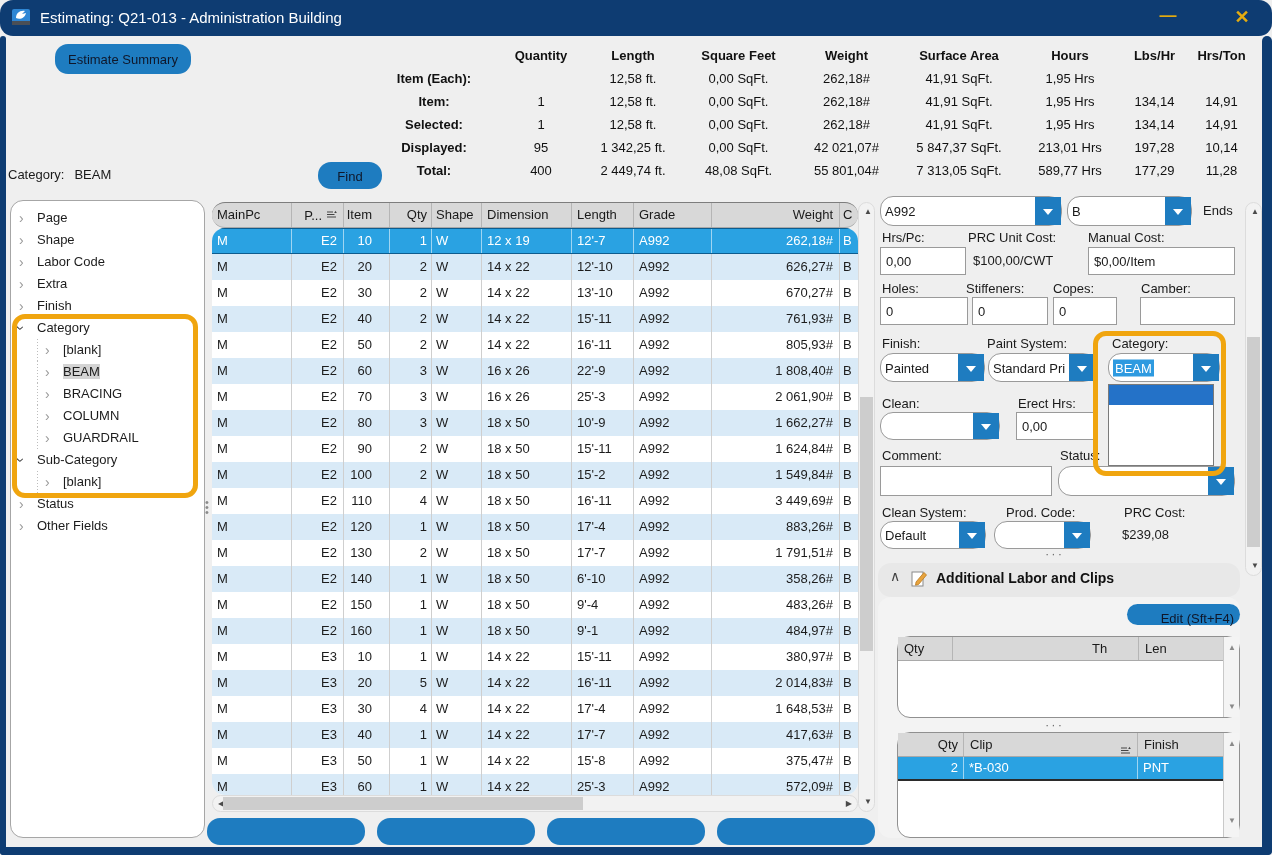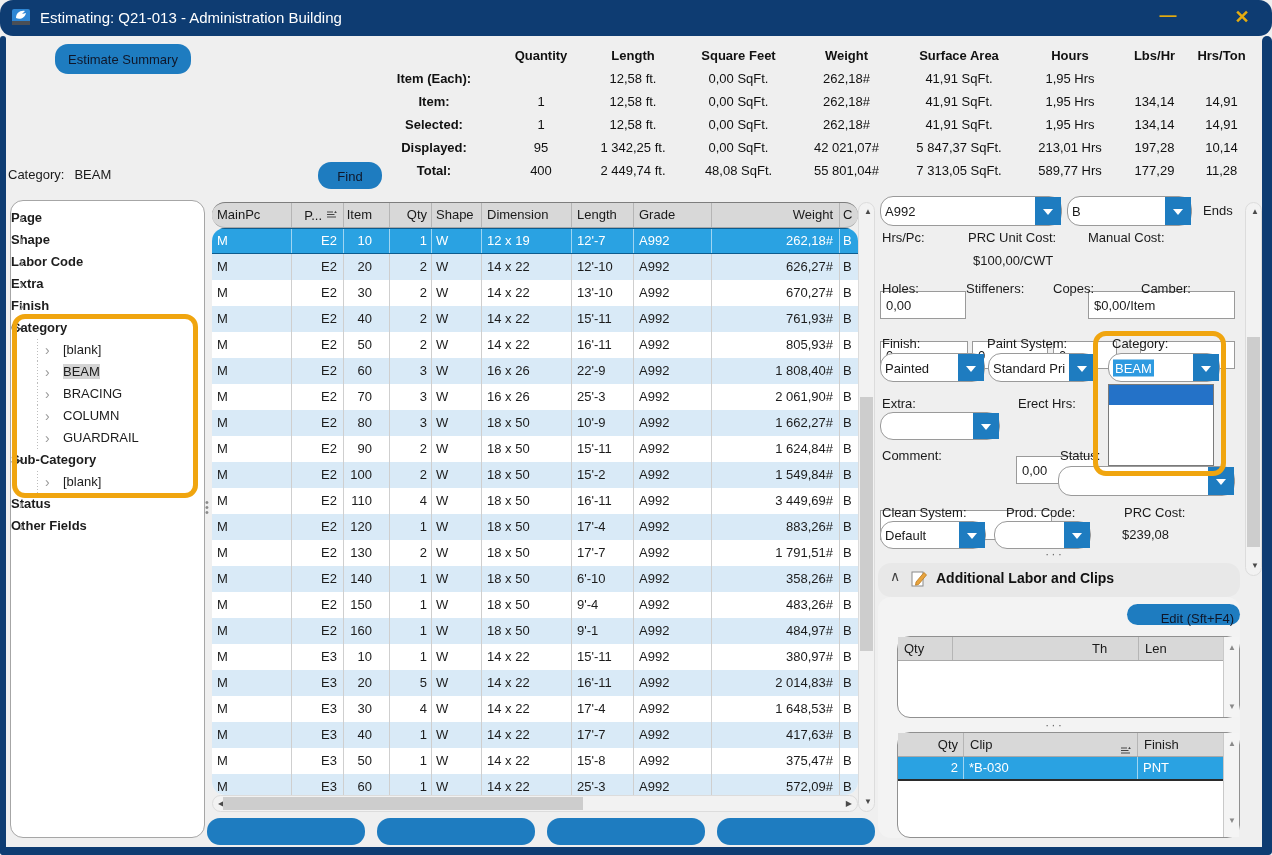--- a/index.html
+++ b/index.html
@@ -21,21 +21,21 @@
   #find-btn{left:318px;top:162px;width:64px;height:27px;line-height:27px;}
   #cat-filter{left:8px;top:167px;font-size:13px;color:#1a1a1a;}
   #cat-filter .val{margin-left:10px;}
   #summary{left:372px;top:44px;width:884px;font-size:13px;color:#111;}
   .sgrid{display:grid;grid-template-columns:126px 88px 96px 115px 101px 124px 98px 71px 63px;height:23px;line-height:23px;}
   .scell{text-align:center;padding-right:2px;white-space:nowrap;overflow:hidden;}
   .shead .scell{font-weight:bold;}
   .slabel{font-weight:bold;}
   
   #tree{left:10px;top:200px;width:195px;height:638px;background:#fff;border:1px solid #a6a6a6;overflow:hidden;padding-top:6px;}
-  .titem{position:relative;height:22px;line-height:22px;font-size:13px;font-weight:bold;color:#1c1c1c;white-space:nowrap;}
+  .titem{position:relative;height:22px;line-height:22px;font-size:13px;font-weight:normal;color:#1c1c1c;padding-left:26px;white-space:nowrap;}
   .titem .chev{position:absolute;left:8px;top:0;width:14px;color:#9a9a9a;font-size:14px;}
   .titem .chev::before{content:"›";display:inline-block;}
   .titem.expanded .chev{color:#3a3a3a;}
   .titem.expanded .chev::before{transform:rotate(90deg);}
   .titem.child{font-weight:normal;padding-left:52px;}
   .titem.child .chev{left:34px;}
   .titem.child::before{content:"";position:absolute;left:26px;top:0;bottom:0;width:1px;
     background:repeating-linear-gradient(to bottom,#bdbdbd 0 1px,transparent 1px 3px);}
   .titem.selected .tlabel{background:#d4d4d4;}
   #tree-splitter{left:204px;top:500px;width:6px;height:40px;color:#8a8a8a;font-size:11px;line-height:5px;text-align:center;}
@@ -71,21 +71,21 @@
   #vscroll .thumb{left:1px;right:1px;top:194px;height:254px;}
   #hscroll{left:212px;top:795px;width:646px;height:17px;}
   #hscroll .thumb{top:1px;bottom:1px;left:10px;width:360px;}
   #pscroll{left:1245px;top:202px;width:17px;height:374px;}
   #pscroll .thumb{left:1px;right:1px;top:134px;height:210px;}
   
   .fbtn{top:818px;width:158px;height:27px;line-height:27px;}
   
   .plabel{position:absolute;font-size:13px;color:#1a1a1a;white-space:nowrap;}
   .ptext{position:absolute;font-size:13px;color:#1a1a1a;white-space:nowrap;}
-  .tbox{position:absolute;background:#fff;border:1px solid #9a9a9a;font-size:13px;padding:2px 5px;color:#1a1a1a;margin-top:44px;}
+  .tbox{position:absolute;background:#fff;border:1px solid #9a9a9a;font-size:13px;padding:2px 5px;color:#1a1a1a;}
   .combo{position:absolute;background:#fff;border:1px solid #9a9a9a;}
   .combo .ct{position:absolute;left:4px;right:28px;top:50%;transform:translateY(-50%);font-size:13px;white-space:nowrap;overflow:hidden;color:#1a1a1a;}
   .combo .cb{position:absolute;right:0;top:0;bottom:0;width:26px;background:#1e7cc0;}
   .combo .cb::after{content:"";position:absolute;left:50%;top:50%;margin:-2px 0 0 -5px;border:5px solid transparent;border-top:6px solid #fff;}
   .combo.selhl .ct{background:#2e9ae0;color:#fff;padding:1px 2px;right:auto;}
   #cmb-grade{left:880px;top:196px;width:182px;height:30px;}
   #cmb-end{left:1067px;top:196px;width:125px;height:30px;}
   #lbl-ends{left:1203px;top:203px;}
   #lbl-hrspc{left:882px;top:230px;}#lbl-prcunit{left:968px;top:230px;}#lbl-manual{left:1088px;top:230px;}
   #in-hrspc{left:880px;top:247px;width:86px;height:28px;}
@@ -643,21 +643,21 @@
     <span class="cb"></span>
   </div>
   <div id="cat-list">
 
   <div class="opt selected"></div>
       <div class="opt"></div>
       <div class="opt"></div>
       <div class="opt"></div>
     </div>
 
-  <span class="plabel" id="lbl-extra">Extra:</span>
+  <span class="plabel" id="lbl-extra">Clean:</span>
   <span class="plabel" id="lbl-erect">Erect Hrs:</span>
   <div class="abs combo" id="cmb-extra">
     <span class="ct"></span>
     <span class="cb"></span>
   </div>
   <input class="tbox" id="in-erect" value="0,00" style="">
 
   <span class="plabel" id="lbl-comment">Comment:</span>
   <span class="plabel" id="lbl-status">Status:</span>
   <input class="tbox" id="in-comment" value="" style="">

